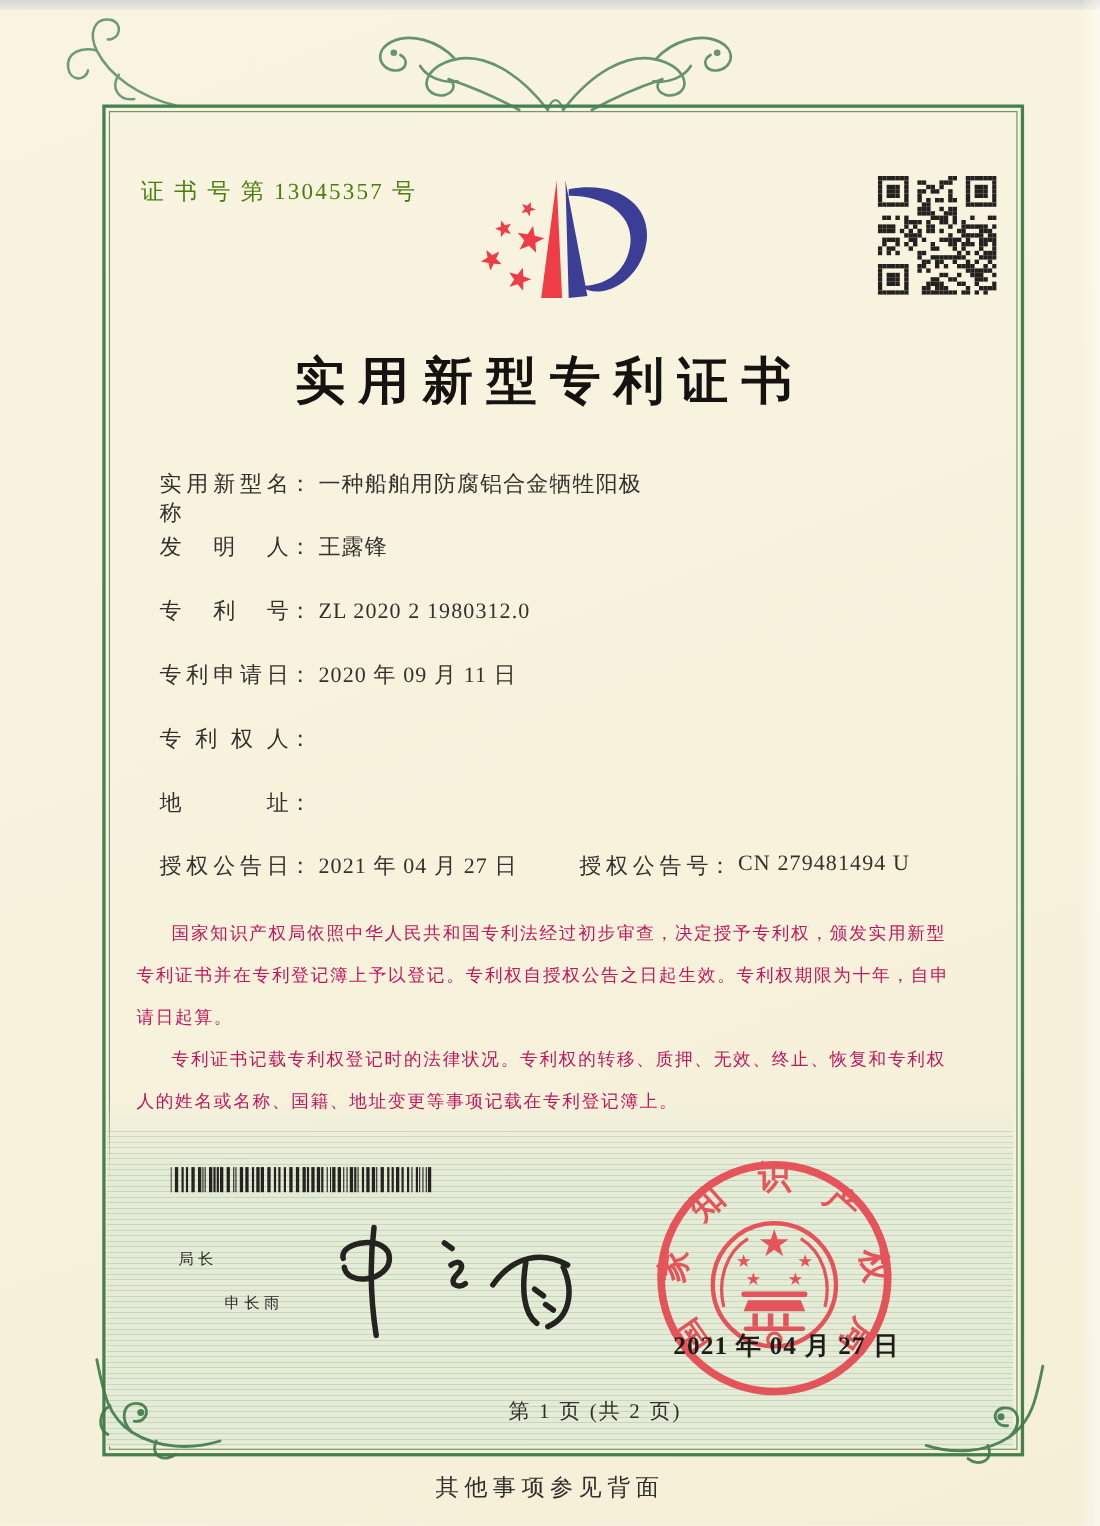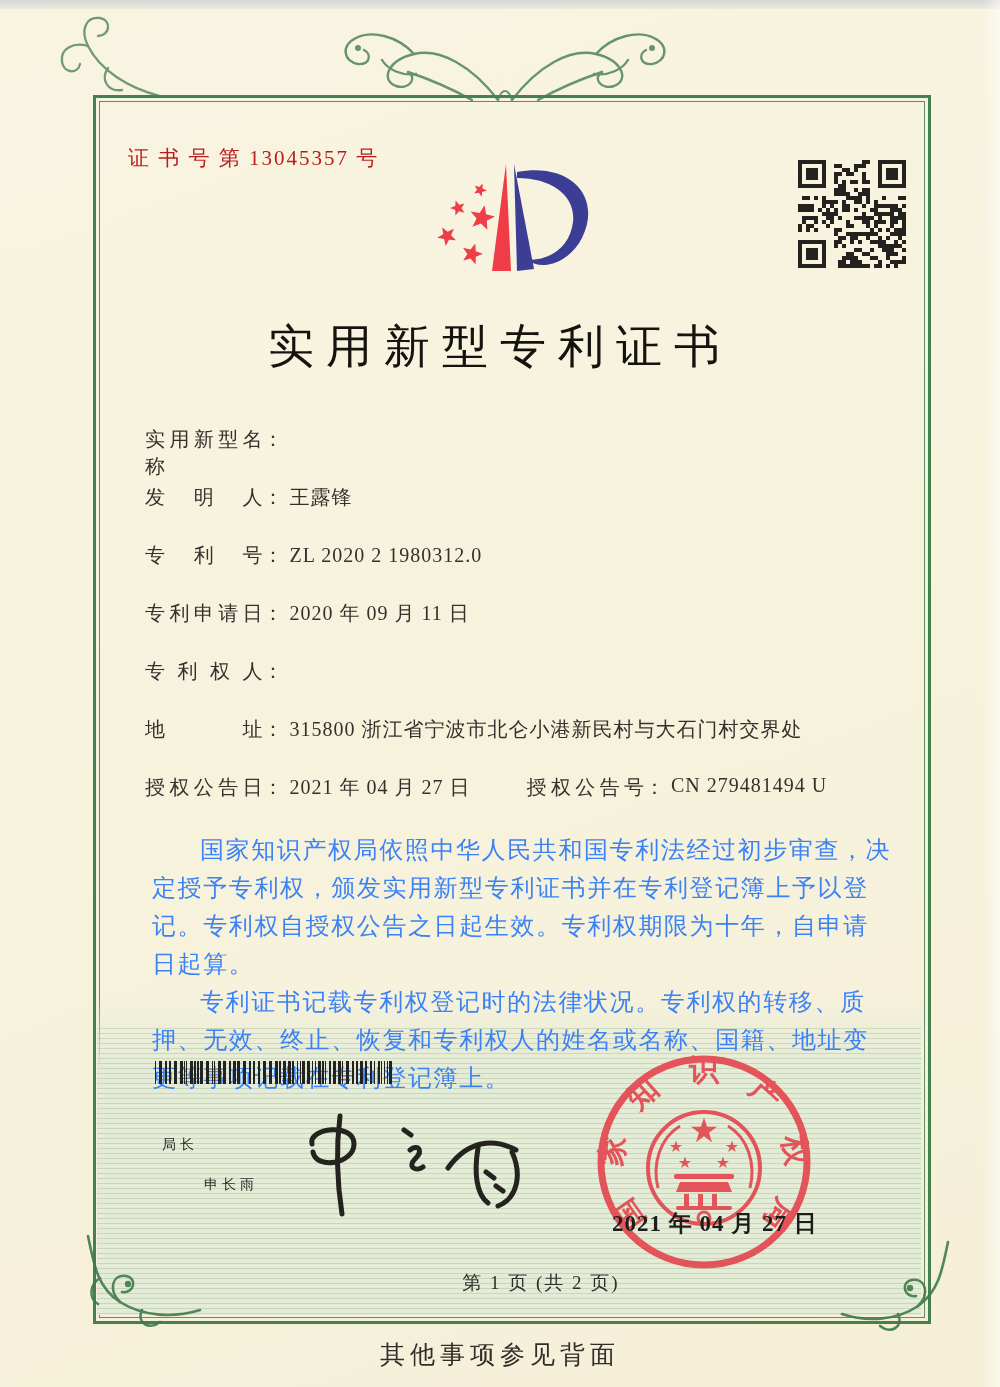--- a/index.html
+++ b/index.html
@@ -17,45 +17,45 @@
     border:3px solid #47804f;}
   .frame-inner{position:absolute;inset:3px;border:1px solid #5d8f63;}
   
   .band{position:absolute;left:97px;top:998px;width:824px;height:317px;}
   .band .fade{position:absolute;left:0;top:0;width:100%;height:70px;
     background:linear-gradient(to bottom,rgba(228,235,215,0),#e4ebd7);}
   .band .solid{position:absolute;left:0;top:70px;width:100%;height:247px;background:#e4ebd7;}
   .band .lines{position:absolute;left:0;top:30px;width:100%;height:287px;
     background:repeating-linear-gradient(to bottom,rgba(124,162,112,.28) 0 1px,rgba(124,162,112,0) 1px 5px);}
   
-  .certno{position:absolute;left:128px;top:144px;font-size:21px;letter-spacing:2px;color:#b91c1c;}
+  .certno{position:absolute;left:128px;top:160px;font-size:21px;letter-spacing:2px;color:#4d7c0f;}
   .title{position:absolute;left:0;top:316px;width:1000px;text-align:center;
-    font-size:46px;font-weight:400;letter-spacing:12px;color:#15130f;}
+    font-size:46px;font-weight:700;letter-spacing:12px;color:#15130f;}
   .fields{position:absolute;left:145px;top:426px;width:740px;}
   .frow{display:flex;align-items:baseline;height:22px;margin-bottom:36px;
     font-size:20px;letter-spacing:.5px;color:#33312c;}
   .flabel{display:inline-block;width:118px;text-align:justify;text-align-last:justify;}
   .fcolon{margin:0 6px 0 0;}
   .fvalue{letter-spacing:1px;}
   .grantrow{display:flex;font-family:Liberation Serif, serif;}
   .grant2{margin-left:56px;display:flex;align-items:flex-start;}
-  .paras{position:absolute;left:152px;top:831px;width:740px;font-size:24px;
-    line-height:38px;letter-spacing:1.6px;color:#3b82f6;}
+  .paras{position:absolute;left:124px;top:831px;width:740px;font-size:16px;
+    line-height:38px;letter-spacing:1.6px;color:#be185d;}
   .paras p{margin:0;text-indent:2em;}
   
   .barcode{position:absolute;left:155px;top:1061px;}
   .director{position:absolute;left:162px;top:1136px;font-size:14px;letter-spacing:4px;color:#2c2b27;}
   .director .name{margin-top:22px;margin-left:42px;}
   .signature{position:absolute;left:288px;top:1106px;}
   .seal{position:absolute;left:588px;top:1046px;}
   .sealdate{position:absolute;left:612px;top:1208px;font-size:23px;letter-spacing:1px;color:#1e1d1a;font-weight:600;}
   .pageinfo{position:absolute;left:93px;top:1270px;width:832px;text-align:center;
     font-size:19px;letter-spacing:2px;color:#2f2e29;padding-left:32px;}
   .backnote{position:absolute;left:0;top:1338px;width:1000px;text-align:center;
-    font-size:25px;letter-spacing:5px;color:#2f2e29;}
+    font-size:21px;letter-spacing:5px;color:#2f2e29;}
   .orn{position:absolute;}
   svg{display:block;}
 </style>
 </head>
 <body>
 
 <div class="scan-top"></div>
 
 <div class="frame">
   <div class="frame-inner"></div>
@@ -467,20 +467,21 @@
   <polygon points="114,14 117,121 134,119" fill="#3c3e96"></polygon>
   <path d="M117,22 C172,12 202,48 182,88 C170,112 142,122 128,110 C152,110 170,96 173,72 C176,46 152,28 117,28 Z" fill="#3c3e96"></path>
 </svg>
 
 <div class="title">实用新型专利证书</div>
 
 <div class="fields">
   <div class="frow">
     <span class="flabel">实用新型名称</span>
       <span class="fcolon">：</span>
+    <span class="fvalue">一种船舶用防腐铝合金牺牲阳极</span>
   </div>
   <div class="frow">
     <span class="flabel">发明人</span>
       <span class="fcolon">：</span>
     <span class="fvalue">王露锋</span>
   </div>
   <div class="frow">
     <span class="flabel">专利号</span>
       <span class="fcolon">：</span>
     <span class="fvalue">ZL 2020 2 1980312.0</span>
@@ -490,21 +491,20 @@
       <span class="fcolon">：</span>
     <span class="fvalue">2020 年 09 月 11 日</span>
   </div>
   <div class="frow">
     <span class="flabel">专利权人</span>
       <span class="fcolon">：</span>
   </div>
   <div class="frow">
     <span class="flabel">地址</span>
       <span class="fcolon">：</span>
-    <span class="fvalue">315800  浙江省宁波市北仑小港新民村与大石门村交界处</span>
   </div>
   <div class="frow grantrow">
     <span class="flabel">授权公告日</span>
       <span class="fcolon">：</span>
     <span class="fvalue">2021 年 04 月 27 日</span>
     <span class="grant2">
       <span class="flabel">授权公告号</span>
         <span class="fcolon">：</span>
       <span class="fvalue">CN 279481494 U</span>
     </span>

